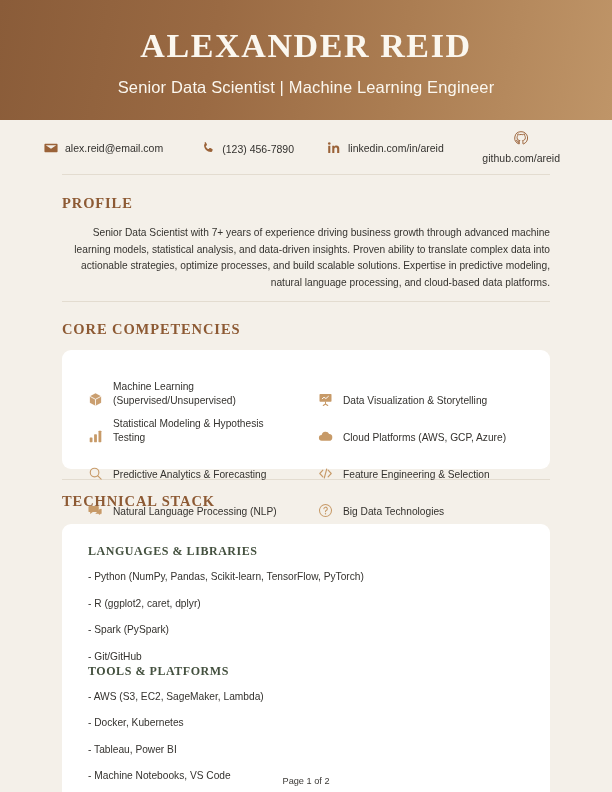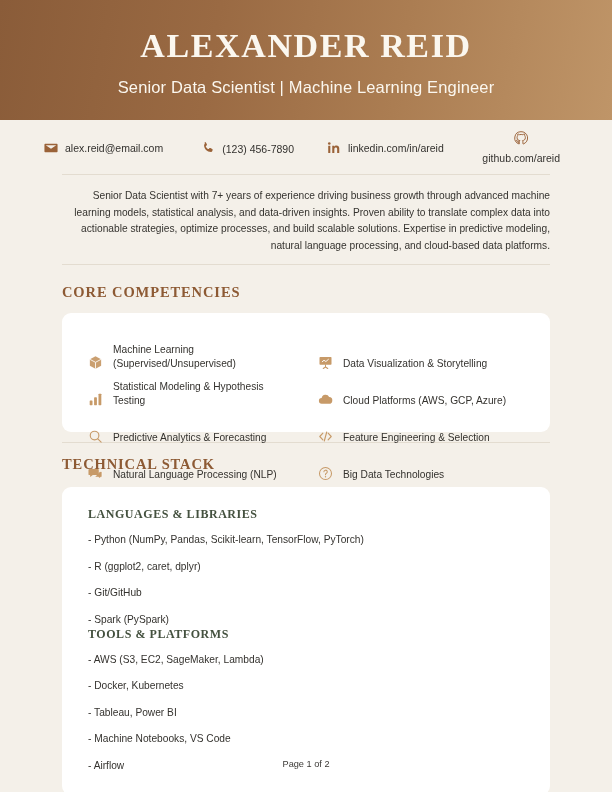--- a/index.html
+++ b/index.html
@@ -144,21 +144,21 @@
     font-size:10.2px;
     line-height:1.42;
     color:#34322e;
     margin-bottom:12px;
   }
   .stack-item:last-child { margin-bottom:0; }
 
   .footer {
     position:absolute;
     left:0; right:0;
-    bottom:23px;
+    bottom:6px;
     text-align:center;
     font-size:9.2px;
     color:#3b3936;
   }
 </style>
 </head>
 <body>
 
 <div class="header">
   <div class="name">ALEXANDER REID</div>
@@ -204,20 +204,21 @@
         </svg>
     </span>
     <span>github.com/areid</span>
   </div>
 </div>
 
 <div class="content">
 
   <div class="divider d-profile"></div>
 
+  <div class="section-title st-profile">PROFILE</div>
   <div class="profile-text">Senior Data Scientist with 7+ years of experience driving business growth through advanced machine learning models, statistical analysis, and data-driven insights. Proven ability to translate complex data into actionable strategies, optimize processes, and build scalable solutions. Expertise in predictive modeling, natural language processing, and cloud-based data platforms.</div>
 
   <div class="divider d-core"></div>
 
   <div class="section-title st-core">CORE COMPETENCIES</div>
 
   <div class="card comp-card">
     <div class="comp-grid">
 
       <div class="comp-item">
@@ -311,22 +312,22 @@
 
   <div class="section-title st-stack">TECHNICAL STACK</div>
 
   <div class="card stack-card">
     <div class="stack-grid">
 
       <div>
         <div class="stack-head">LANGUAGES &amp; LIBRARIES</div>
         <div class="stack-item">- Python (NumPy, Pandas, Scikit-learn, TensorFlow, PyTorch)</div>
         <div class="stack-item">- R (ggplot2, caret, dplyr)</div>
+        <div class="stack-item">- Spark (PySpark)</div>
         <div class="stack-item">- Git/GitHub</div>
-        <div class="stack-item">- Spark (PySpark)</div>
       </div>
 
       <div>
         <div class="stack-head">TOOLS &amp; PLATFORMS</div>
         <div class="stack-item">- AWS (S3, EC2, SageMaker, Lambda)</div>
         <div class="stack-item">- Docker, Kubernetes</div>
         <div class="stack-item">- Tableau, Power BI</div>
         <div class="stack-item">- Machine Notebooks, VS Code</div>
         <div class="stack-item">- Airflow</div>
       </div>

